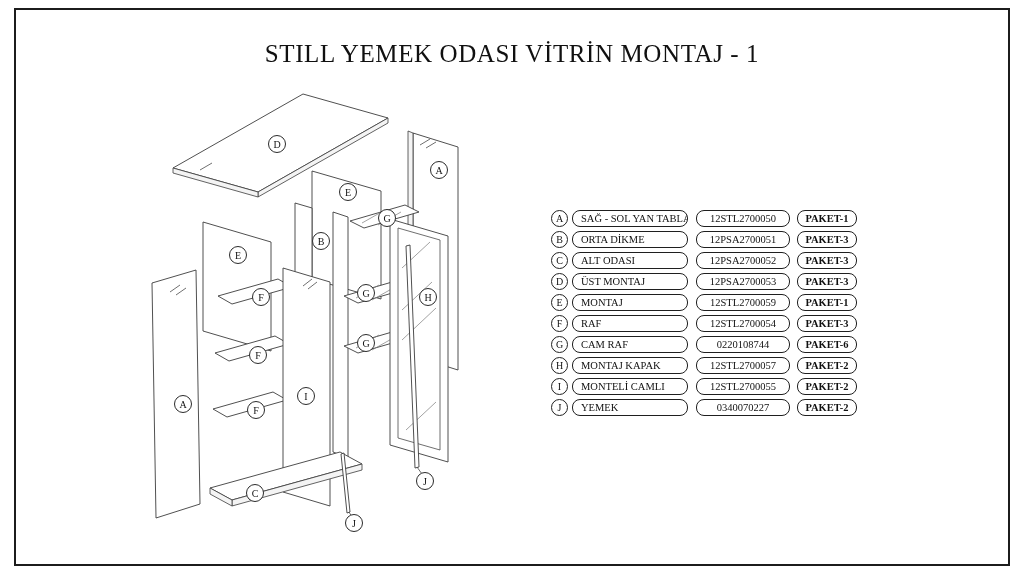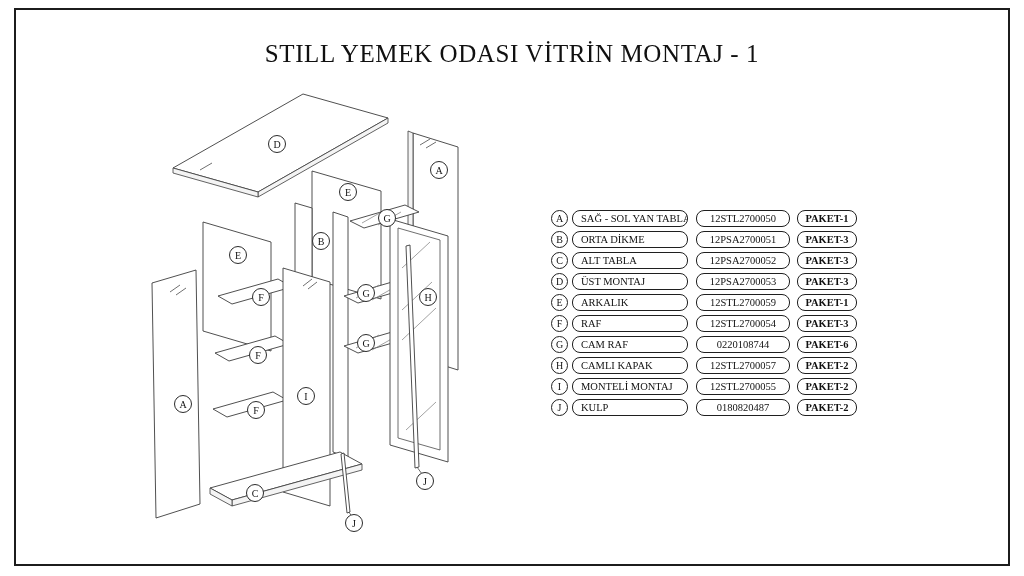--- a/index.html
+++ b/index.html
@@ -192,60 +192,60 @@
       <span class="cell paket">PAKET-1</span>
     </div>
     <div class="row">
       <span class="badge">B</span>
       <span class="cell name">ORTA DİKME</span>
       <span class="cell code">12PSA2700051</span>
       <span class="cell paket">PAKET-3</span>
     </div>
     <div class="row">
       <span class="badge">C</span>
-      <span class="cell name">ALT TABLA</span>
+      <span class="cell name">ALT ODASI</span>
       <span class="cell code">12PSA2700052</span>
       <span class="cell paket">PAKET-3</span>
     </div>
     <div class="row">
       <span class="badge">D</span>
       <span class="cell name">ÜST MONTAJ</span>
       <span class="cell code">12PSA2700053</span>
       <span class="cell paket">PAKET-3</span>
     </div>
     <div class="row">
       <span class="badge">E</span>
-      <span class="cell name">ARKALIK</span>
+      <span class="cell name">MONTAJ</span>
       <span class="cell code">12STL2700059</span>
       <span class="cell paket">PAKET-1</span>
     </div>
     <div class="row">
       <span class="badge">F</span>
       <span class="cell name">RAF</span>
       <span class="cell code">12STL2700054</span>
       <span class="cell paket">PAKET-3</span>
     </div>
     <div class="row">
       <span class="badge">G</span>
       <span class="cell name">CAM RAF</span>
       <span class="cell code">0220108744</span>
       <span class="cell paket">PAKET-6</span>
     </div>
     <div class="row">
       <span class="badge">H</span>
-      <span class="cell name">CAMLI KAPAK</span>
+      <span class="cell name">MONTAJ KAPAK</span>
       <span class="cell code">12STL2700057</span>
       <span class="cell paket">PAKET-2</span>
     </div>
     <div class="row">
       <span class="badge">I</span>
-      <span class="cell name">MONTELİ  MONTAJ</span>
+      <span class="cell name">MONTELİ  CAMLI</span>
       <span class="cell code">12STL2700055</span>
       <span class="cell paket">PAKET-2</span>
     </div>
     <div class="row">
       <span class="badge">J</span>
-      <span class="cell name">KULP</span>
-      <span class="cell code">0180820487</span>
+      <span class="cell name">YEMEK</span>
+      <span class="cell code">0340070227</span>
       <span class="cell paket">PAKET-2</span>
     </div>
   </div>
 </div>
 
 </body></html>

